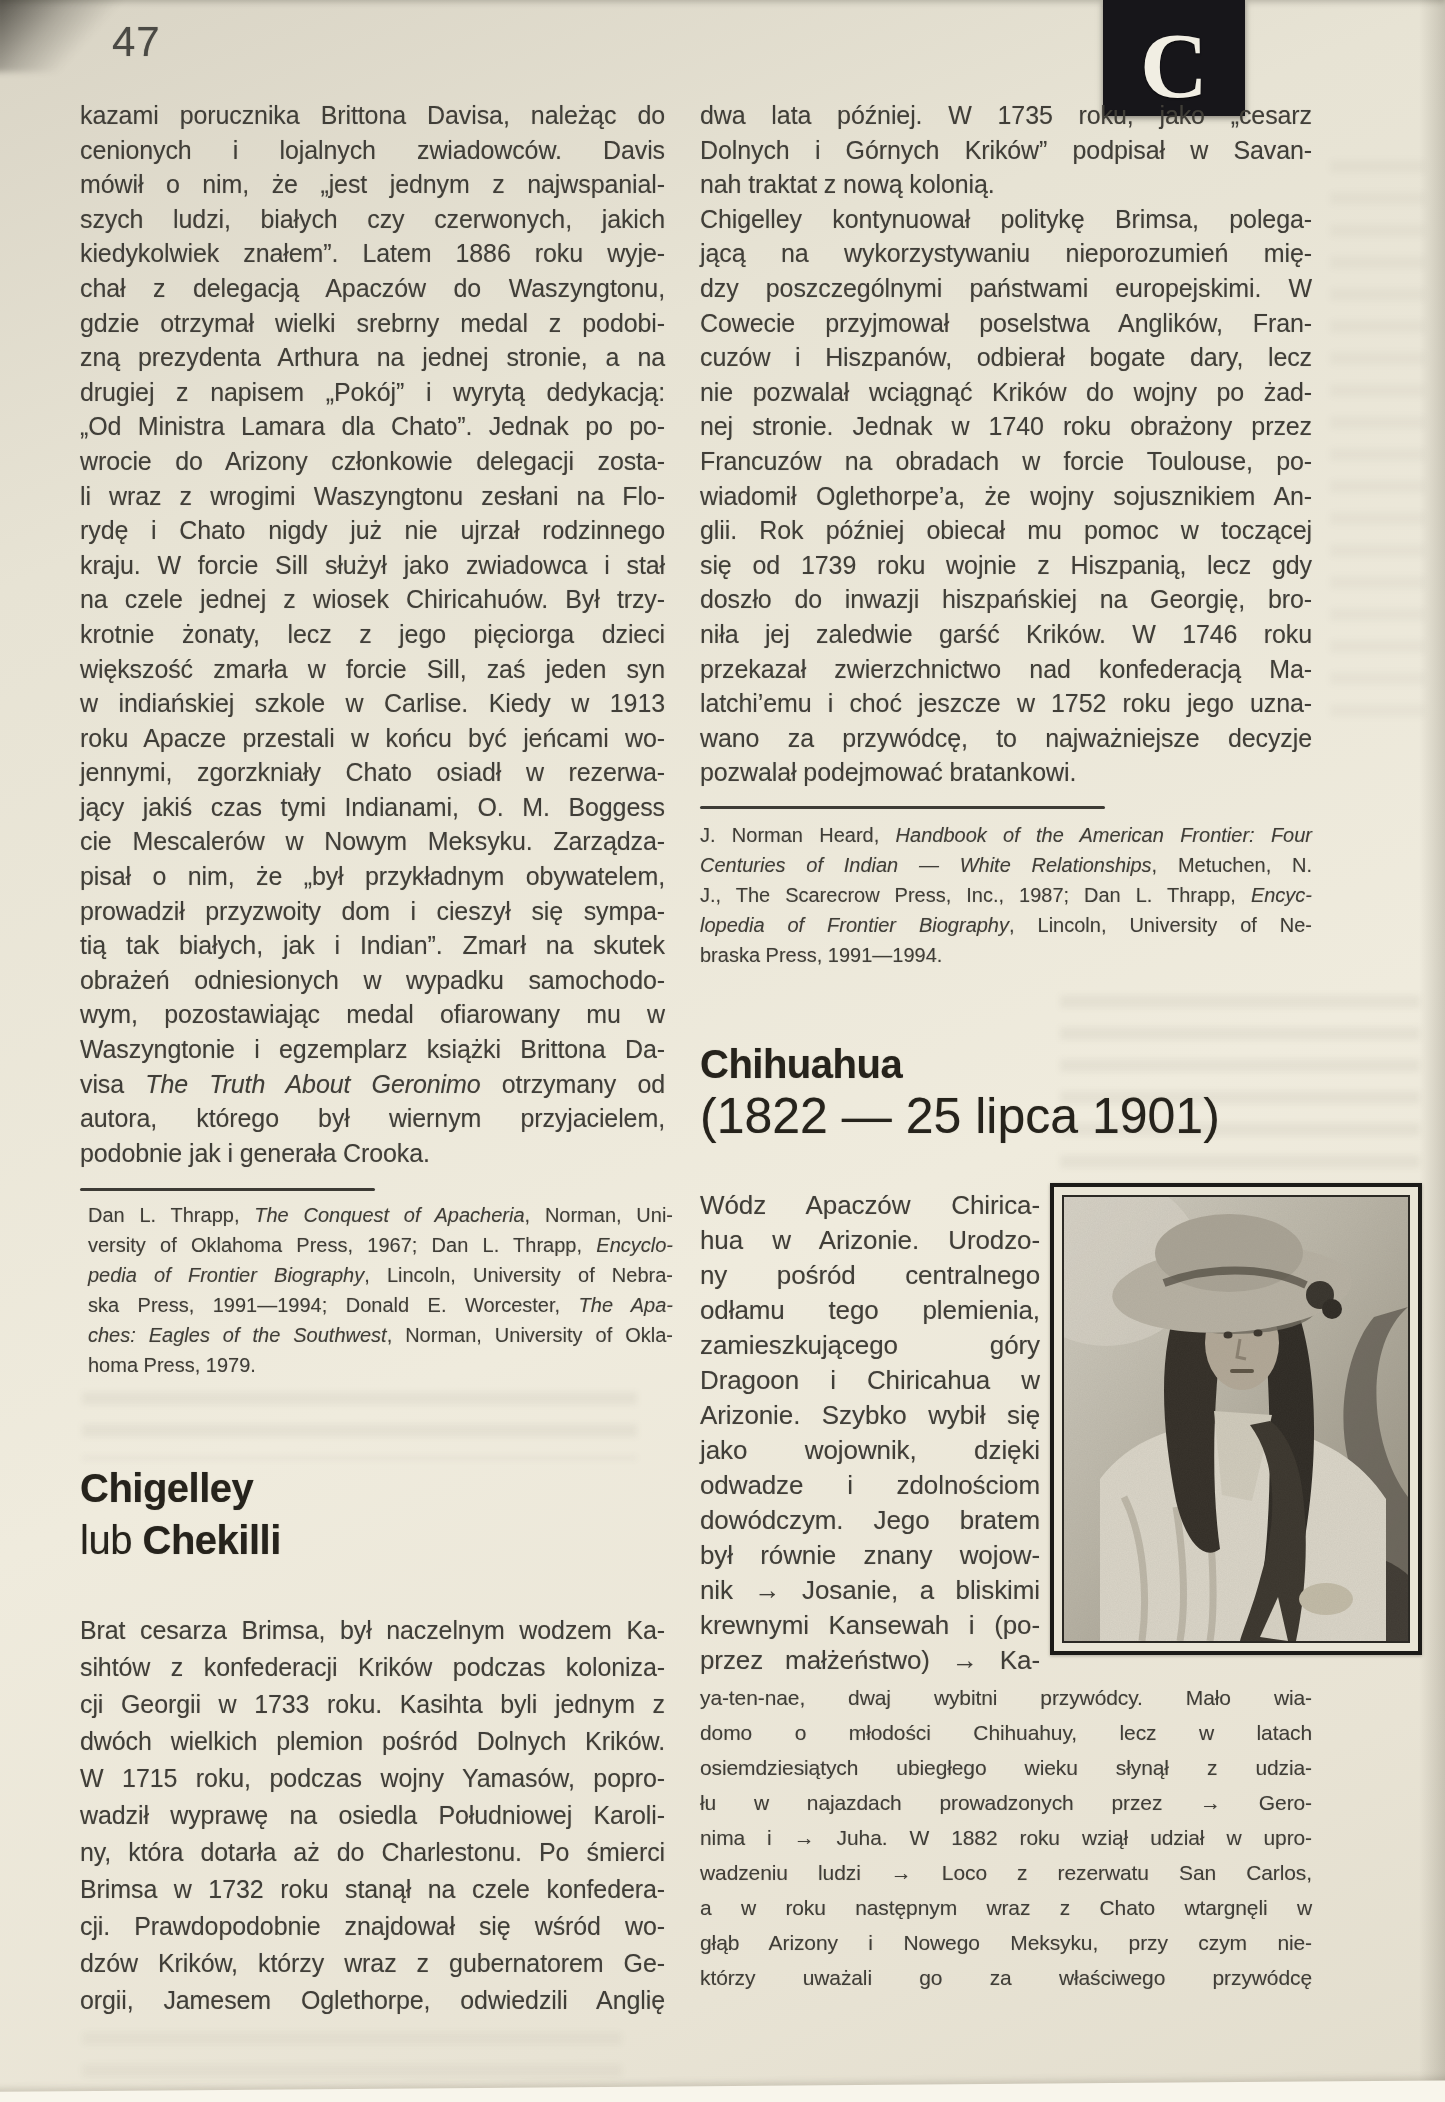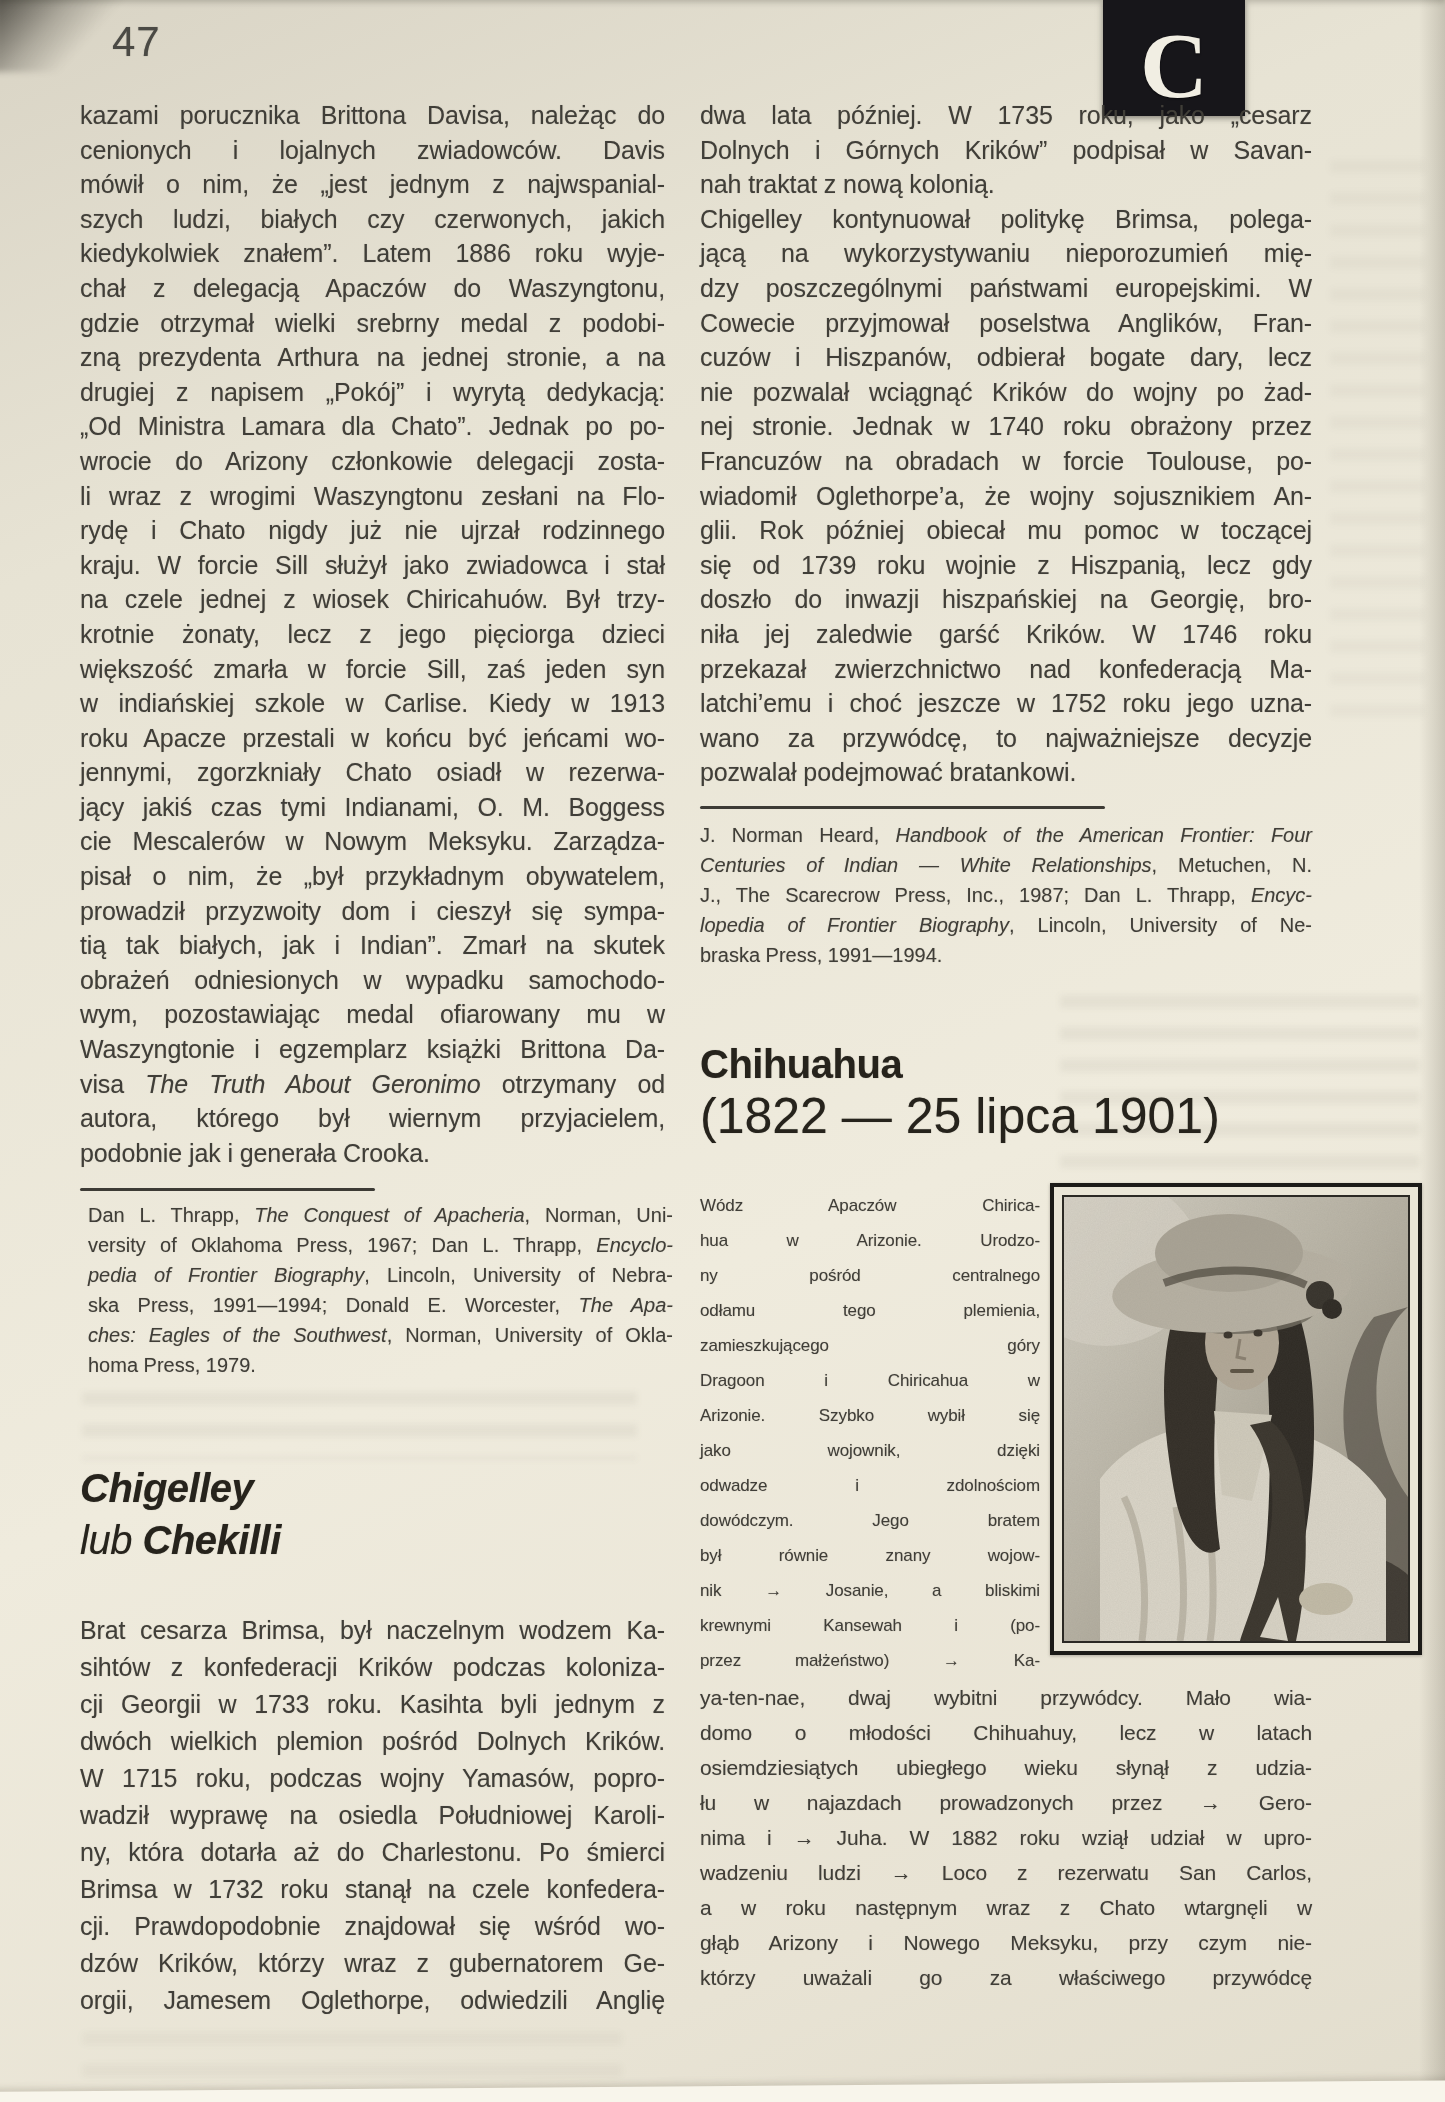--- a/index.html
+++ b/index.html
@@ -26,21 +26,21 @@
   .body{font-size:25px;line-height:34.6px;letter-spacing:-0.1px;text-shadow:0 0 1px rgba(62,58,50,.3);}
   .tline{text-align:justify;text-align-last:justify;white-space:normal;}
   .tline.end{text-align-last:left;}
   .it{font-style:italic;}
   .bib{font-size:20px;line-height:30px;letter-spacing:0;}
   .rule{position:absolute;height:3px;background:#3d3b35;border-radius:2px;}
   .entry-head{position:absolute;font-weight:700;font-size:40px;line-height:52px;color:#26231c;
     letter-spacing:-0.5px;text-shadow:0 0 1px rgba(45,42,35,.4);}
   .entry-head .dates{font-weight:400;font-size:50px;letter-spacing:0;}
   .hreg{font-weight:400;margin-top:24px;}
-  .narrow{font-size:17px;line-height:35px;}
+  .narrow{font-size:26px;line-height:35px;}
   .fullw{font-size:21px;line-height:35px;}
   .photo-frame{position:absolute;left:1050px;top:1183px;width:372px;height:472px;box-sizing:border-box;
     border:4px solid #1c1b18;background:#eae6d7;padding:8px;box-shadow:0 1px 3px rgba(60,56,46,.35);}
   .photo-inner{width:100%;height:100%;box-sizing:border-box;border:2px solid #2b2924;overflow:hidden;background:#bcb7aa;}
   .photo-inner svg{display:block;width:100%;height:100%;}
   .ghost{position:absolute;filter:blur(3px);opacity:.55;
     background:repeating-linear-gradient(180deg,rgba(100,95,78,.13) 0 13px,rgba(100,95,78,0) 13px 32px);}
 </style>
 </head>
 <body>
@@ -99,21 +99,21 @@
 
   <div class="abs body bib" style="left:88px;top:1200px;width:585px;">
       <div class="tline"><span>Dan L. Thrapp, </span><span class="it">The Conquest of Apacheria</span><span>, Norman, Uni-</span></div>
       <div class="tline"><span>versity of Oklahoma Press, 1967; Dan L. Thrapp, </span><span class="it">Encyclo-</span></div>
       <div class="tline"><span class="it">pedia of Frontier Biography</span><span>, Lincoln, University of Nebra-</span></div>
       <div class="tline"><span>ska Press, 1991—1994; Donald E. Worcester, </span><span class="it">The Apa-</span></div>
       <div class="tline"><span class="it">ches: Eagles of the Southwest</span><span>, Norman, University of Okla-</span></div>
       <div class="tline end"><span>homa Press, 1979.</span></div>
     </div>
 
-  <div class="entry-head" style="left:80px;top:1462px;font-style:italic;">
+  <div class="entry-head" style="left:80px;top:1462px;">
     <div class="hline">Chigelley</div>
     <div class="hline"><span class="hreg">lub </span><span>Chekilli</span></div>
   </div>
 
   <div class="abs body" style="left:80px;top:1612px;width:585px;line-height:37px;">
       <div class="tline"><span>Brat cesarza Brimsa, był naczelnym wodzem Ka-</span></div>
       <div class="tline"><span>sihtów z konfederacji Krików podczas koloniza-</span></div>
       <div class="tline"><span>cji Georgii w 1733 roku. Kasihta byli jednym z</span></div>
       <div class="tline"><span>dwóch wielkich plemion pośród Dolnych Krików.</span></div>
       <div class="tline"><span>W 1715 roku, podczas wojny Yamasów, popro-</span></div>

